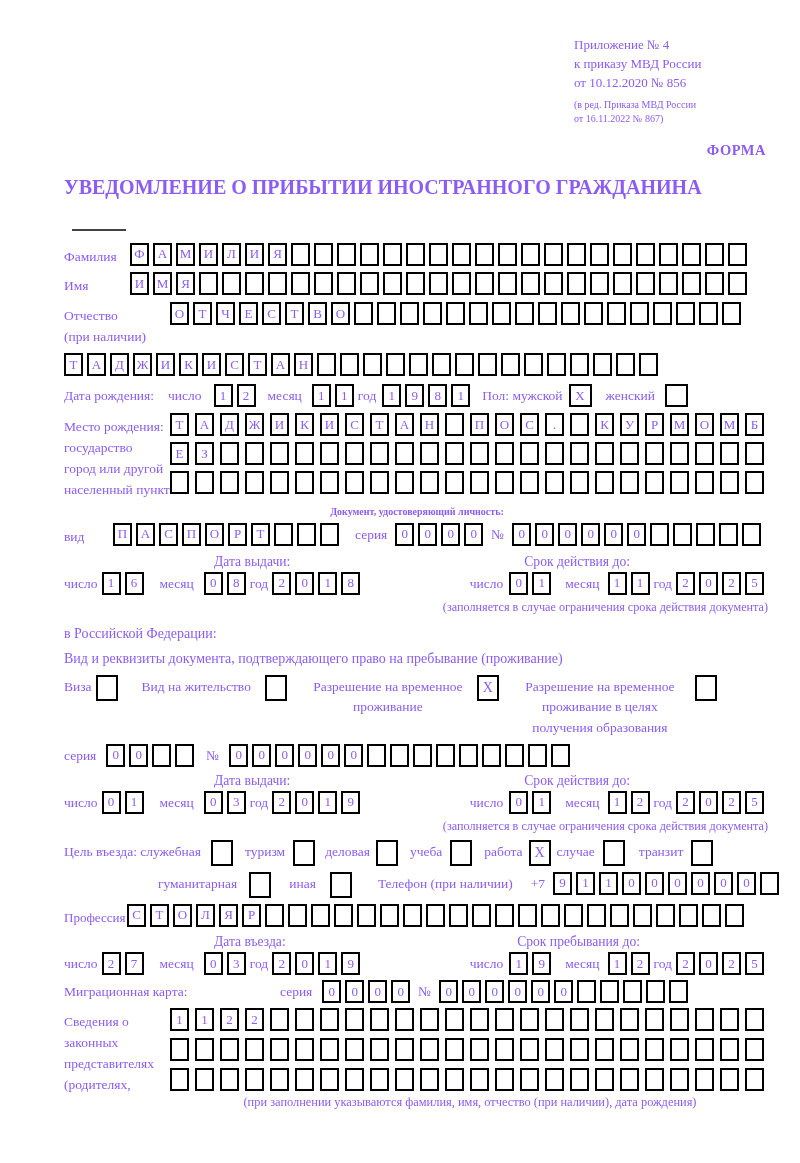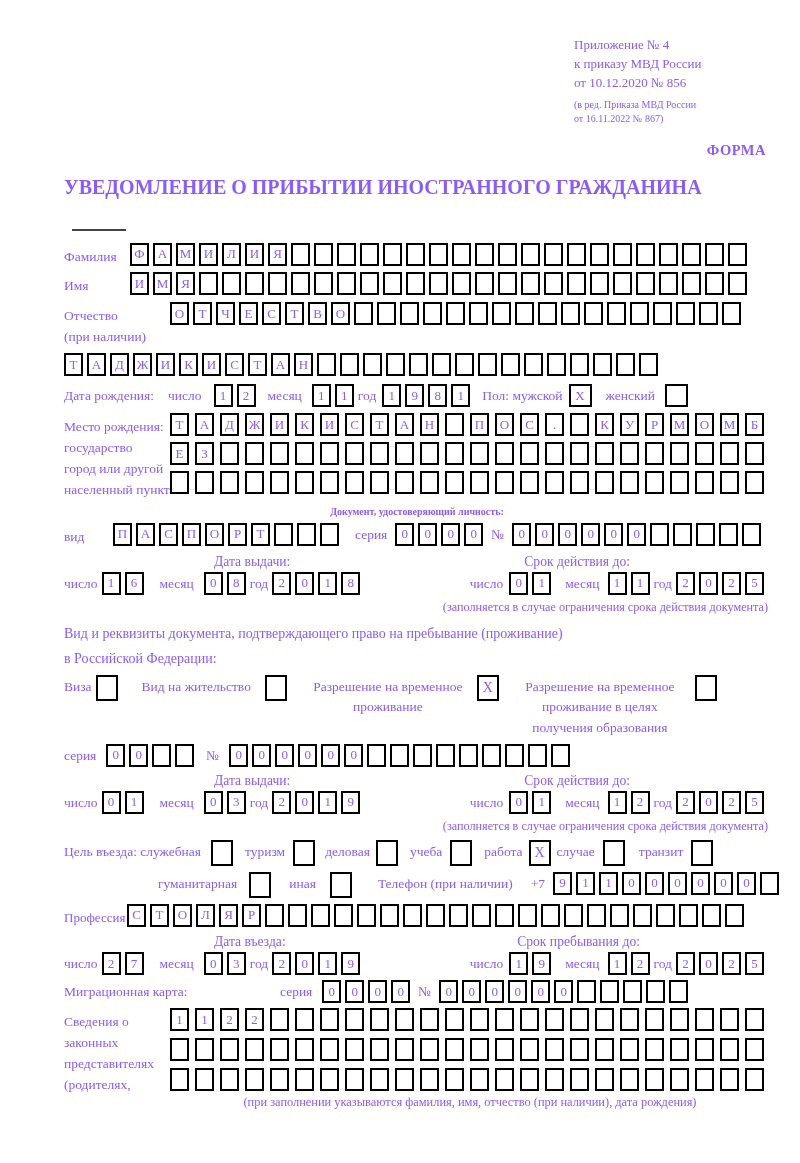--- a/index.html
+++ b/index.html
@@ -384,22 +384,22 @@
     <span class="boxes" style="margin-right:2px">
         <span class="box">2</span>
         <span class="box">0</span>
         <span class="box">2</span>
         <span class="box">5</span>
       </span>
   </div>
   <div class="note-right">(заполняется в случае ограничения срока действия документа)</div>
 
   <div class="para">
+    <div>в Российской Федерации:</div>
     <div>Вид и реквизиты документа, подтверждающего право на пребывание (проживание)</div>
-    <div>в Российской Федерации:</div>
   </div>
 
   <div class="row" style="margin-top:4px">
     <span class="dlbl" style="margin-right:4px">Виза</span>
     <span class="cbox"></span>
     <span class="dlbl" style="margin:0 14px 0 24px">Вид на жительство</span>
     <span class="cbox"></span>
     <span class="vstack" style="margin-left:22px;width:158px">
       <span>Разрешение на временное</span><br>
       <span>проживание</span>

